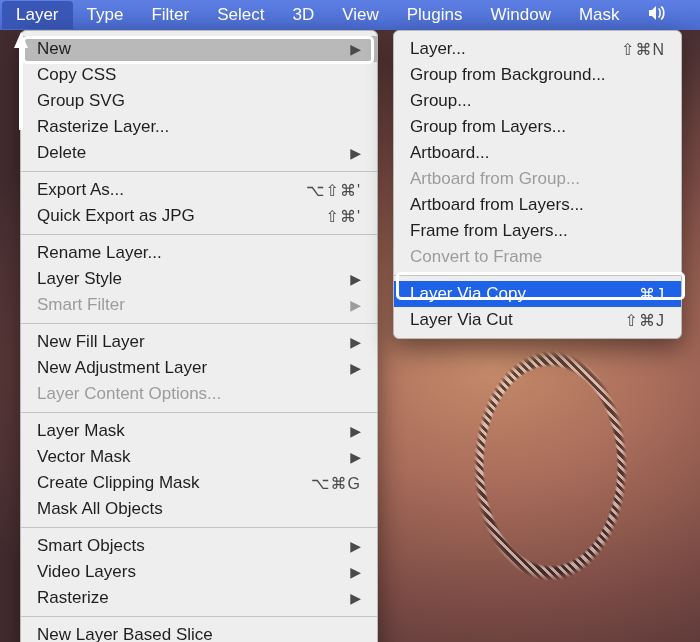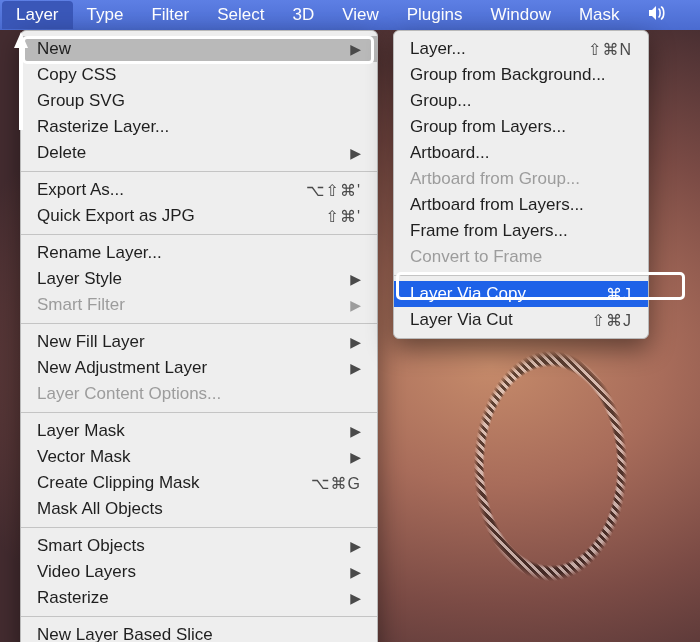--- a/index.html
+++ b/index.html
@@ -61,21 +61,21 @@
     font-size: 17px;
   }
   .dropdown {
     top: 30px;
     left: 20px;
     width: 358px;
   }
   .submenu {
     top: 30px;
     left: 393px;
-    width: 256px;
+    width: 289px;
   }
   .mi {
     display: flex;
     align-items: center;
     justify-content: space-between;
     padding: 3px 16px 3px 16px;
     white-space: nowrap;
   }
   .mi .lbl {}
   .mi .shortcut {

